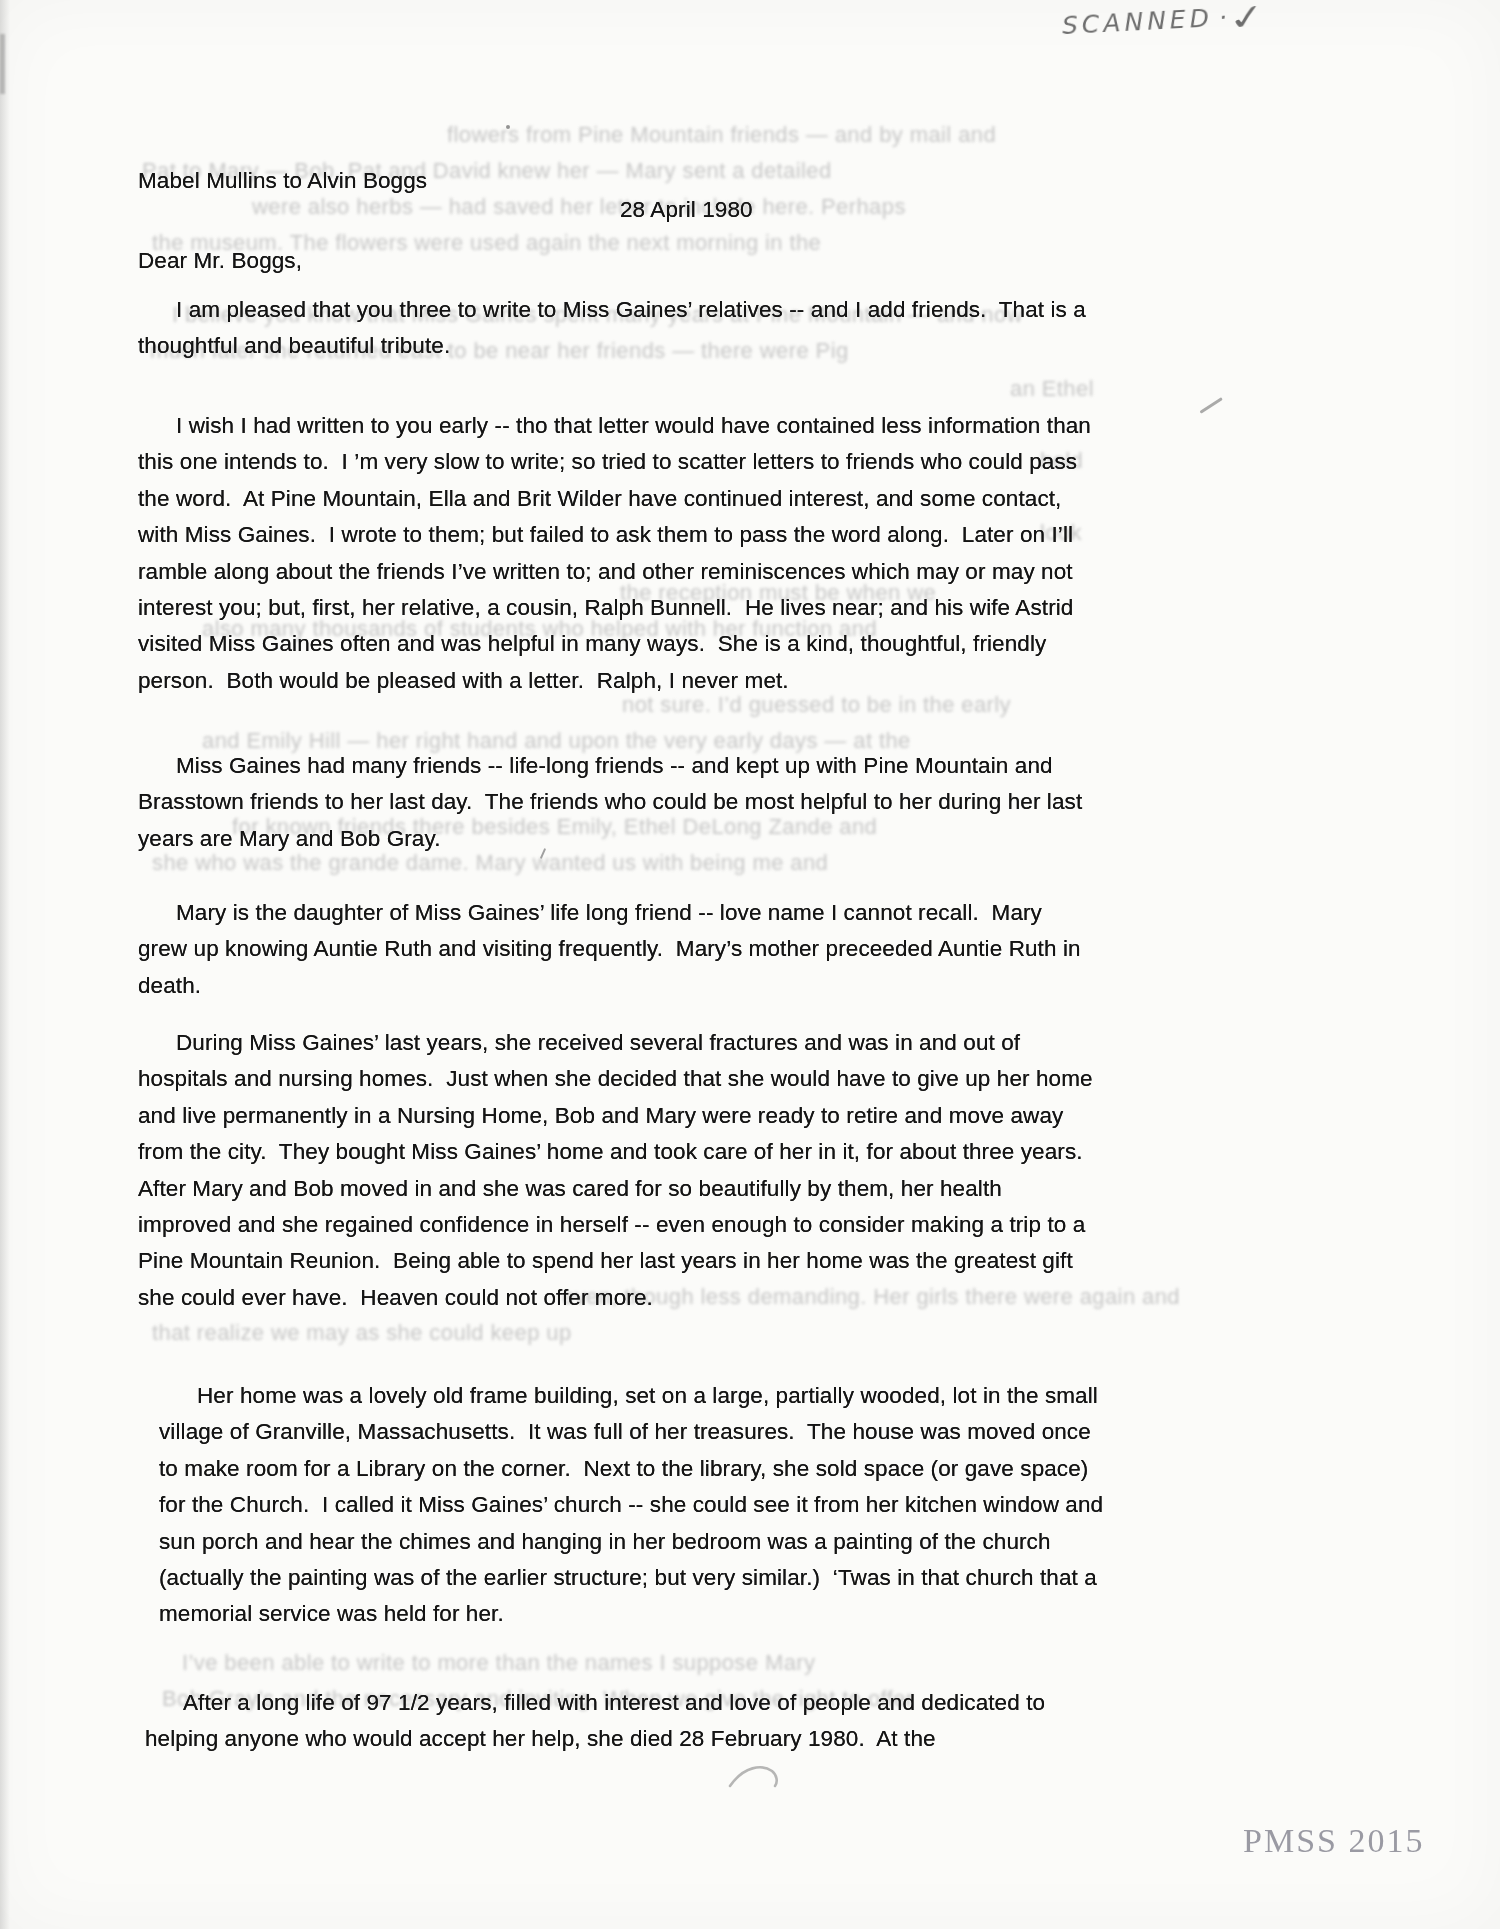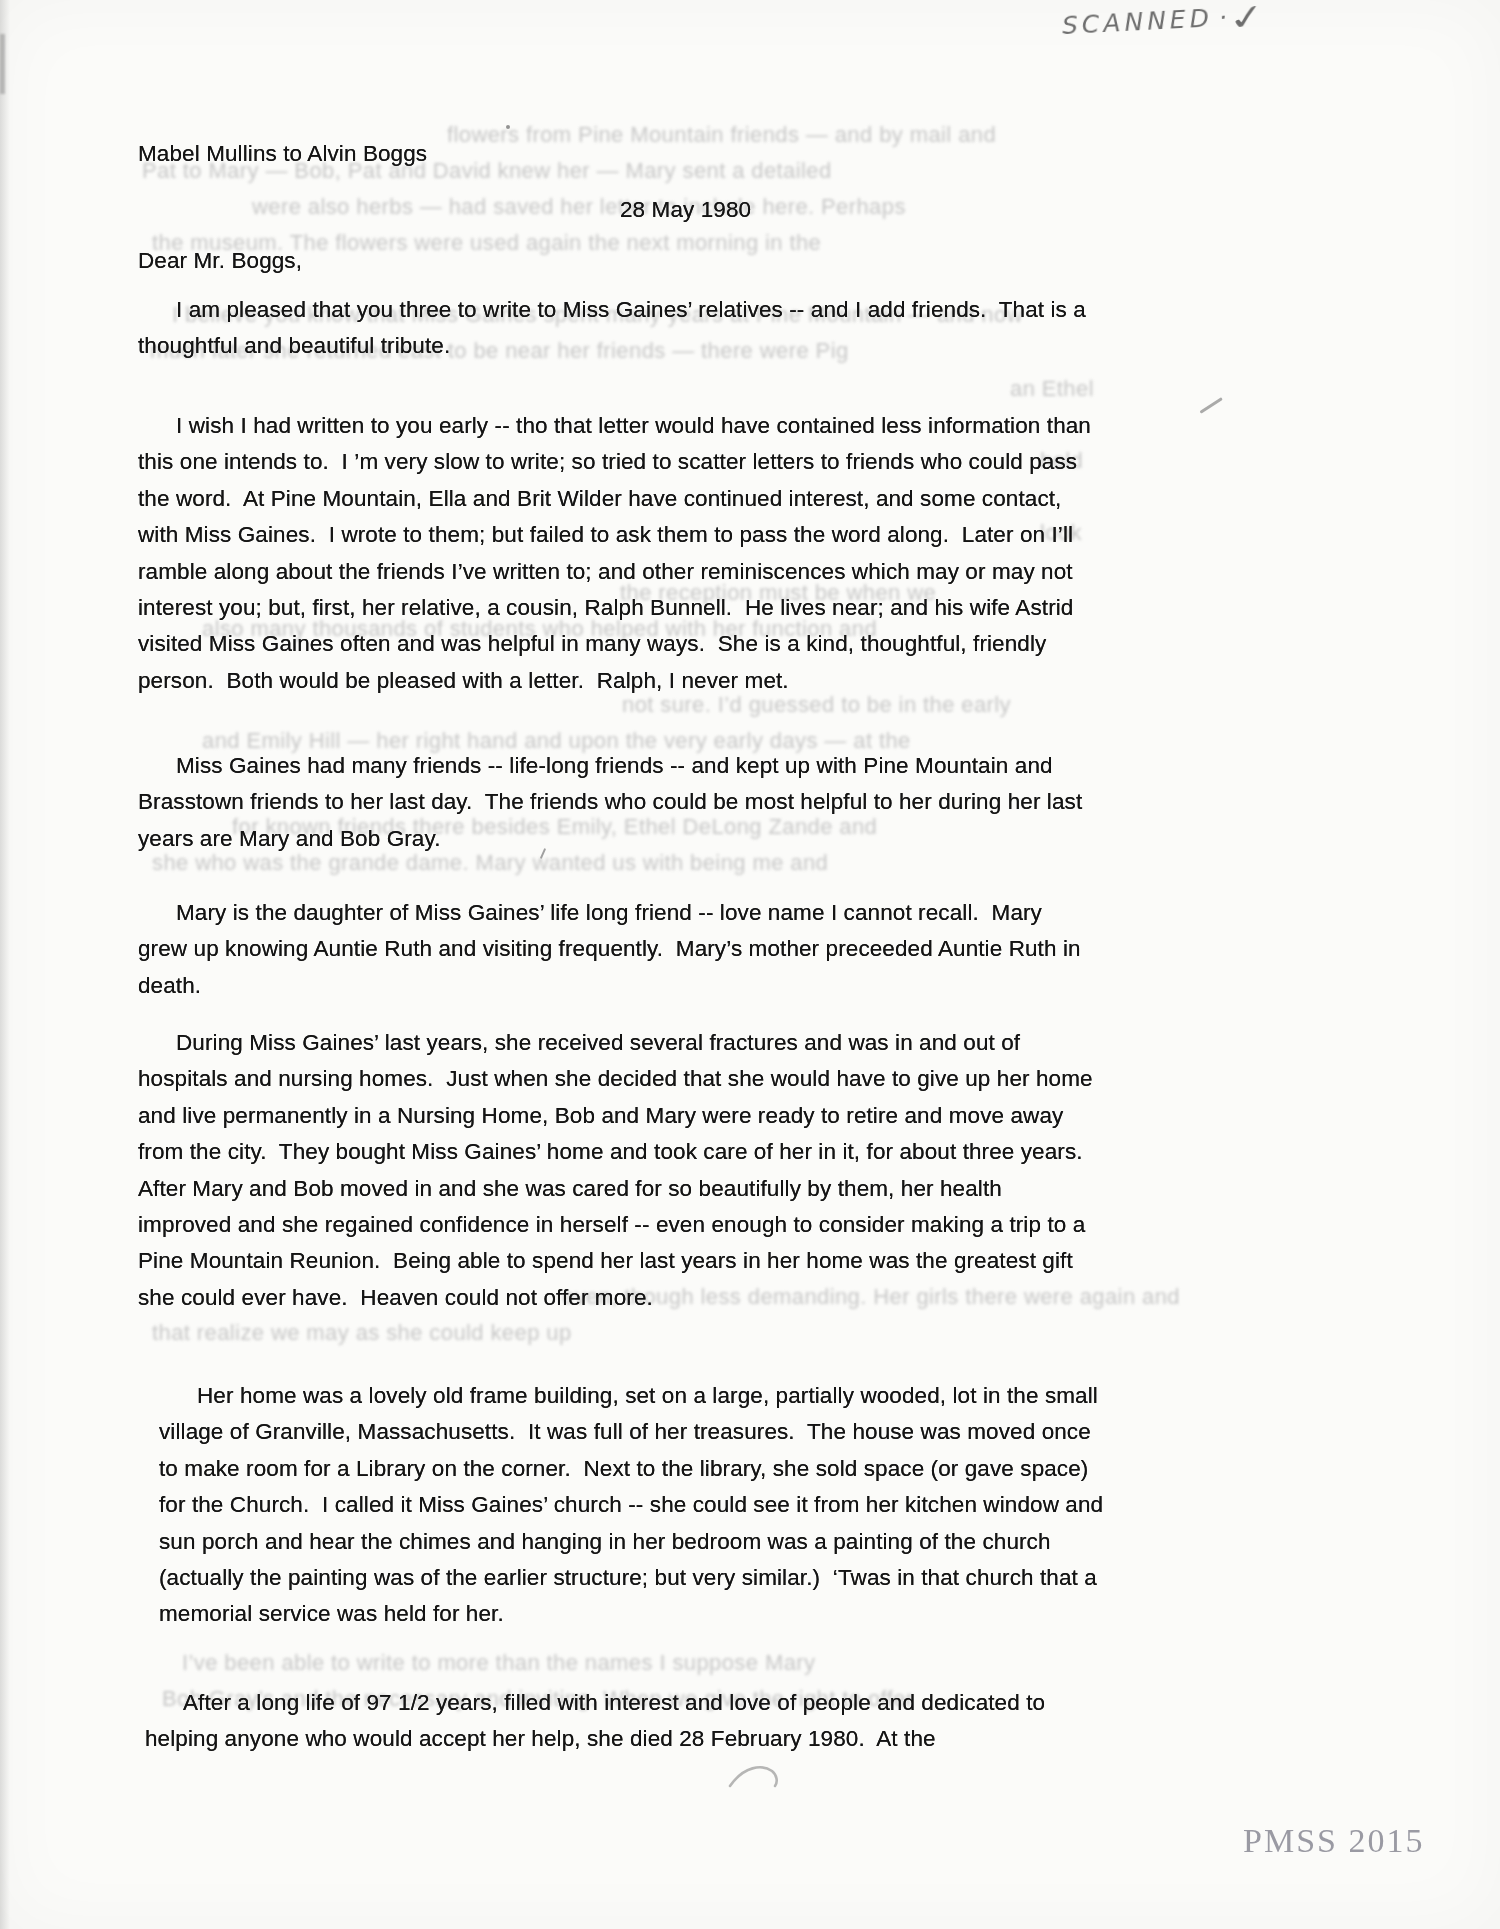--- a/index.html
+++ b/index.html
@@ -21,21 +21,21 @@
     transform:rotate(-33deg);border-radius:2px;opacity:.85;z-index:1;}
   .pencil-squiggle{position:absolute;left:726px;top:1758px;z-index:1;opacity:.7;}
   
   .ghost{position:absolute;white-space:nowrap;font-size:22px;line-height:30px;color:#bdbdbd;
     letter-spacing:.4px;filter:blur(1.7px);opacity:.85;z-index:0;}
   
   .txt{position:absolute;left:138px;width:956px;margin:0;font-size:22.5px;line-height:36.4px;
     color:#141414;letter-spacing:.1px;z-index:2;
     text-shadow:0 0 .5px rgba(10,10,10,.85);}
   .para{white-space:pre-wrap;text-indent:38px;}
-  .letter-title{top:136px;}
+  .letter-title{top:163px;}
   .letter-date{left:620px;top:192px;width:400px;}
   .letter-salutation{top:243px;}
   .p1{top:292px;}
   .p2{top:408px;}
   .p3{top:748px;}
   .p4{top:895px;}
   .p5{top:1025px;}
   .p6{top:1378px;margin-left:21px;}
   .p7{top:1685px;margin-left:7px;}
   
@@ -84,21 +84,21 @@
     <div class="ghost" style="top:1648px;left:182px">I’ve been able to write to more than the names I suppose Mary</div>
     <div class="ghost" style="top:1684px;left:162px">Bob Gray’s and the necessary and inviting.  When we give the right to offer</div>
   </div>
 
   <div class="scanned-note">
     <span>SCANNED</span><span class="dot">·</span><span class="check">✓</span>
   </div>
 
   <div>
     <div class="txt letter-title">Mabel Mullins to Alvin Boggs</div>
-    <div class="txt letter-date">28 May 1980</div>
+    <div class="txt letter-date">28 April 1980</div>
     <div class="txt letter-salutation">Dear Mr. Boggs,</div>
     <p class="txt para p1">I am pleased that you three to write to Miss Gaines’ relatives -- and I add friends.  That is a thoughtful and beautiful tribute.</p>
     <p class="txt para p2">I wish I had written to you early -- tho that letter would have contained less information than this one intends to.  I ’m very slow to write; so tried to scatter letters to friends who could pass the word.  At Pine Mountain, Ella and Brit Wilder have continued interest, and some contact, with Miss Gaines.  I wrote to them; but failed to ask them to pass the word along.  Later on I’ll ramble along about the friends I’ve written to; and other reminiscences which may or may not interest you; but, first, her relative, a cousin, Ralph Bunnell.  He lives near; and his wife Astrid visited Miss Gaines often and was helpful in many ways.  She is a kind, thoughtful, friendly person.  Both would be pleased with a letter.  Ralph, I never met.</p>
     <p class="txt para p3">Miss Gaines had many friends -- life-long friends -- and kept up with Pine Mountain and Brasstown friends to her last day.  The friends who could be most helpful to her during her last years are Mary and Bob Gray.</p>
     <p class="txt para p4">Mary is the daughter of Miss Gaines’ life long friend -- love name I cannot recall.  Mary grew up knowing Auntie Ruth and visiting frequently.  Mary’s mother preceeded Auntie Ruth in death.</p>
     <p class="txt para p5">During Miss Gaines’ last years, she received several fractures and was in and out of hospitals and nursing homes.  Just when she decided that she would have to give up her home and live permanently in a Nursing Home, Bob and Mary were ready to retire and move away from the city.  They bought Miss Gaines’ home and took care of her in it, for about three years.  After Mary and Bob moved in and she was cared for so beautifully by them, her health improved and she regained confidence in herself -- even enough to consider making a trip to a Pine Mountain Reunion.  Being able to spend her last years in her home was the greatest gift she could ever have.  Heaven could not offer more.</p>
     <p class="txt para p6">Her home was a lovely old frame building, set on a large, partially wooded, lot in the small village of Granville, Massachusetts.  It was full of her treasures.  The house was moved once to make room for a Library on the corner.  Next to the library, she sold space (or gave space) for the Church.  I called it Miss Gaines’ church -- she could see it from her kitchen window and sun porch and hear the chimes and hanging in her bedroom was a painting of the church (actually the painting was of the earlier structure; but very similar.)  ‘Twas in that church that a memorial service was held for her.</p>
     <p class="txt para p7">After a long life of 97 1/2 years, filled with interest and love of people and dedicated to helping anyone who would accept her help, she died 28 February 1980.  At the</p>
   </div>
 

